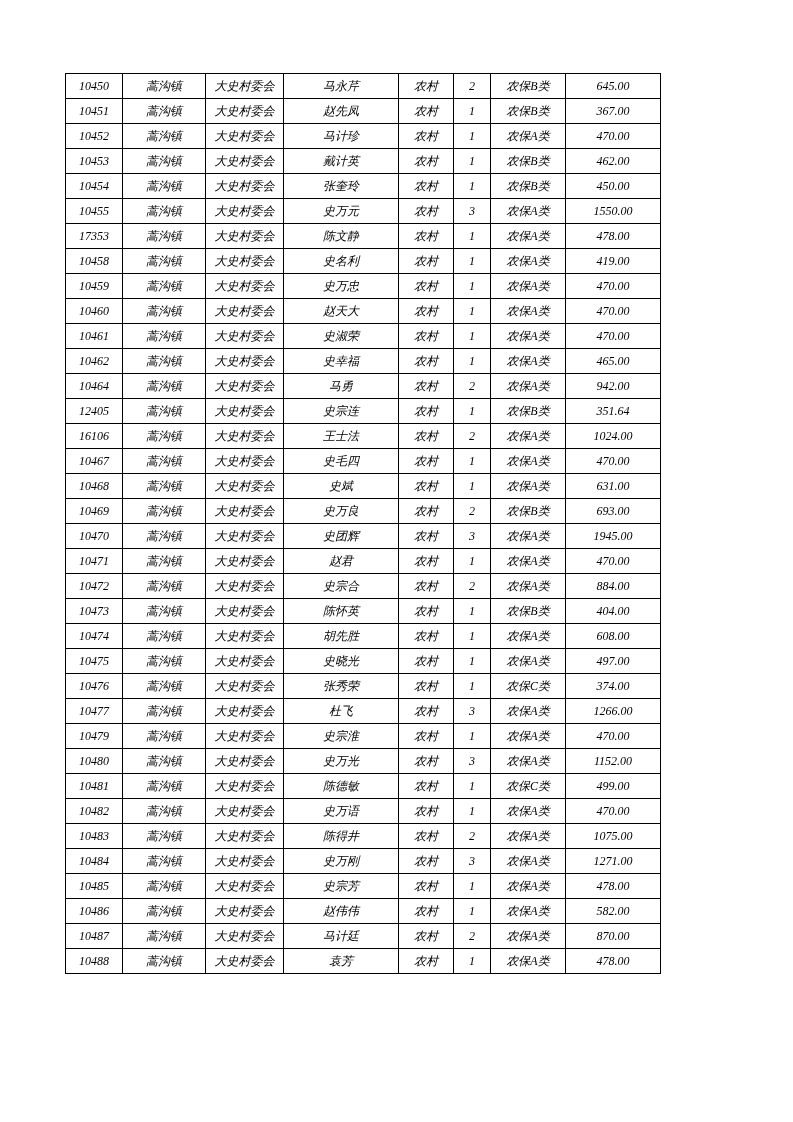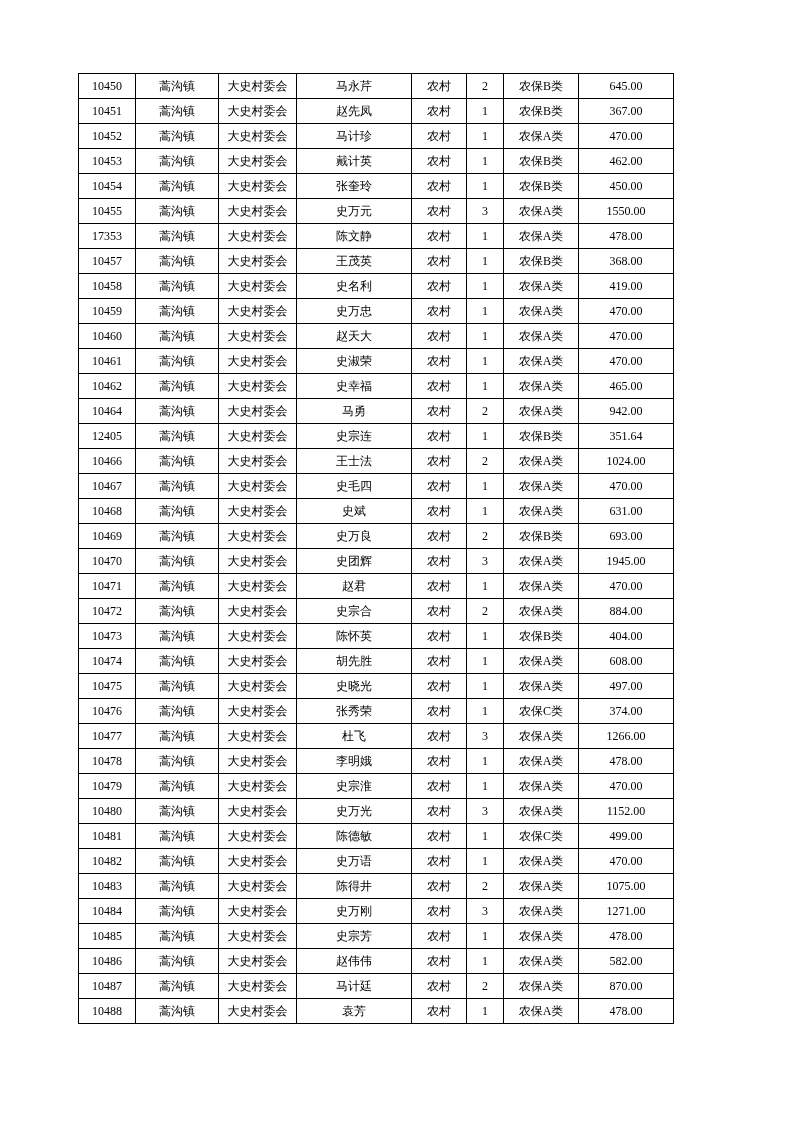--- a/index.html
+++ b/index.html
@@ -11,25 +11,26 @@
       position: relative;
       width: 793px;
       height: 1122px;
       background: #ffffff;
       overflow: hidden;
       font-family: "Liberation Serif", "DejaVu Serif", serif;
       color: #000000;
     }
     table.records {
       position: absolute;
-      left: 78px;
+      left: 65px;
       top: 73px;
       border-collapse: collapse;
       table-layout: fixed;
       width: 595px;
+      font-style: italic;
     }
     table.records td {
       border: 1px solid #000000;
       font-size: 12px;
       line-height: 24px;
       height: 24px;
       padding: 0 2px;
       text-align: center;
       white-space: nowrap;
       overflow: hidden;
@@ -126,30 +127,20 @@
           <td>17353</td>
           <td>蒿沟镇</td>
           <td>大史村委会</td>
           <td>陈文静</td>
           <td>农村</td>
           <td>1</td>
           <td>农保A类</td>
           <td>478.00</td>
         </tr>
         <tr>
-          <td>10457</td>
-          <td>蒿沟镇</td>
-          <td>大史村委会</td>
-          <td>王茂英</td>
-          <td>农村</td>
-          <td>1</td>
-          <td>农保B类</td>
-          <td>368.00</td>
-        </tr>
-        <tr>
           <td>10458</td>
           <td>蒿沟镇</td>
           <td>大史村委会</td>
           <td>史名利</td>
           <td>农村</td>
           <td>1</td>
           <td>农保A类</td>
           <td>419.00</td>
         </tr>
         <tr>
@@ -206,21 +197,21 @@
           <td>12405</td>
           <td>蒿沟镇</td>
           <td>大史村委会</td>
           <td>史宗连</td>
           <td>农村</td>
           <td>1</td>
           <td>农保B类</td>
           <td>351.64</td>
         </tr>
         <tr>
-          <td>10466</td>
+          <td>16106</td>
           <td>蒿沟镇</td>
           <td>大史村委会</td>
           <td>王士法</td>
           <td>农村</td>
           <td>2</td>
           <td>农保A类</td>
           <td>1024.00</td>
         </tr>
         <tr>
           <td>10467</td>
@@ -324,30 +315,20 @@
         </tr>
         <tr>
           <td>10477</td>
           <td>蒿沟镇</td>
           <td>大史村委会</td>
           <td>杜飞</td>
           <td>农村</td>
           <td>3</td>
           <td>农保A类</td>
           <td>1266.00</td>
-        </tr>
-        <tr>
-          <td>10478</td>
-          <td>蒿沟镇</td>
-          <td>大史村委会</td>
-          <td>李明娥</td>
-          <td>农村</td>
-          <td>1</td>
-          <td>农保A类</td>
-          <td>478.00</td>
         </tr>
         <tr>
           <td>10479</td>
           <td>蒿沟镇</td>
           <td>大史村委会</td>
           <td>史宗淮</td>
           <td>农村</td>
           <td>1</td>
           <td>农保A类</td>
           <td>470.00</td>

